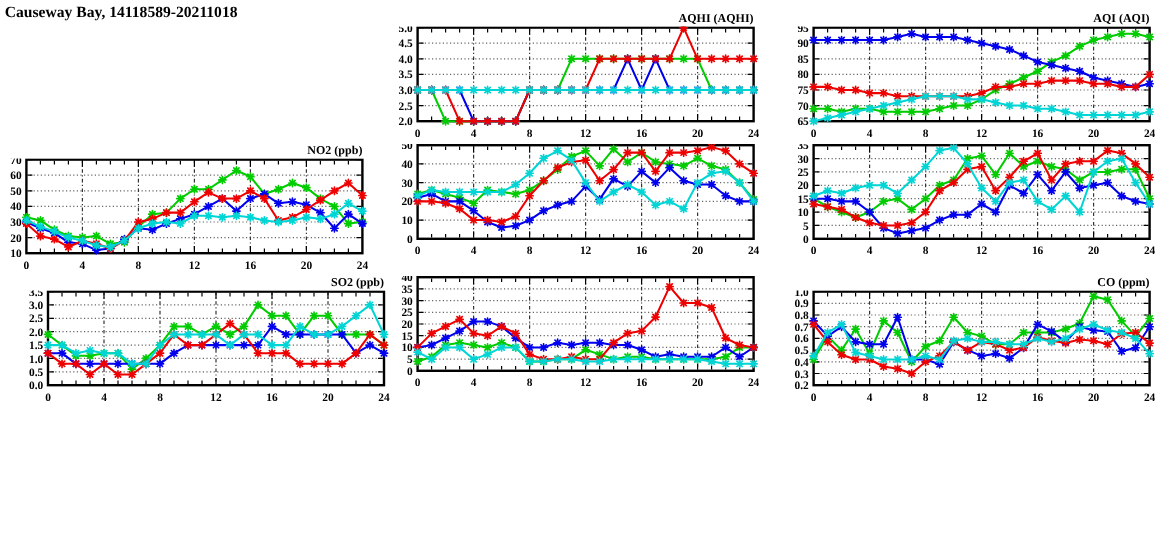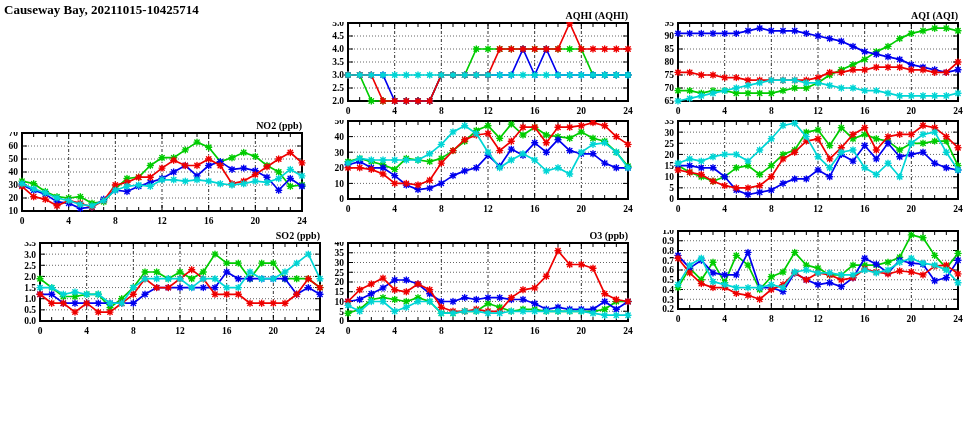--- a/index.html
+++ b/index.html
@@ -9,21 +9,21 @@
   .chart{position:absolute;}
   .chart-title{font-size:10px;font-weight:bold;text-align:right;height:12px;line-height:12px;color:#000;white-space:nowrap;}
   .m18 .chart-title{width:298px;}
   .m22 .chart-title{width:302px;}
   .chart svg{display:block;}
   svg text{font-family:"Liberation Serif",serif;font-weight:bold;fill:#000;}
 </style>
 </head>
 <body>
 
-<div class="page-title">Causeway Bay, 20211015-10425714</div>
+<div class="page-title">Causeway Bay, 14118589-20211018</div>
 
 <div class="chart m18" style="left:330px;top:10px;">
   <div class="chart-title">AQHI (AQHI)</div>
   <svg width="312" height="97">
       <line x1="18" y1="66" x2="298" y2="66" stroke="#666" stroke-width="1" stroke-dasharray="1 2"></line>
       <line x1="18" y1="53" x2="298" y2="53" stroke="#666" stroke-width="1" stroke-dasharray="1 2"></line>
       <line x1="18" y1="40" x2="298" y2="40" stroke="#666" stroke-width="1" stroke-dasharray="1 2"></line>
       <line x1="18" y1="27" x2="298" y2="27" stroke="#666" stroke-width="1" stroke-dasharray="1 2"></line>
       <line x1="18" y1="14" x2="298" y2="14" stroke="#666" stroke-width="1" stroke-dasharray="1 2"></line>
       <line x1="64.66666666666666" y1="1" x2="64.66666666666666" y2="79" stroke="#333" stroke-width="1" stroke-dasharray="3 2 1 2"></line>
@@ -602,21 +602,20 @@
       <path d="M19,36.7H25M22,33.7V39.7M19.8,34.5L24.2,38.900000000000006M19.8,38.900000000000006L24.2,34.5M30.700000000000003,45.6H36.7M33.7,42.6V48.6M31.500000000000004,43.4L35.900000000000006,47.800000000000004M31.500000000000004,47.800000000000004L35.900000000000006,43.4M42.3,54.5H48.3M45.3,51.5V57.5M43.099999999999994,52.3L47.5,56.7M43.099999999999994,56.7L47.5,52.3M54,54.5H60M57,51.5V57.5M54.8,52.3L59.2,56.7M54.8,56.7L59.2,52.3M65.7,52.3H71.7M68.7,49.3V55.3M66.5,50.099999999999994L70.9,54.5M66.5,54.5L70.9,50.099999999999994M77.3,52.3H83.3M80.3,49.3V55.3M78.1,50.099999999999994L82.5,54.5M78.1,54.5L82.5,50.099999999999994M89,65.6H95M92,62.599999999999994V68.6M89.8,63.39999999999999L94.2,67.8M89.8,67.8L94.2,63.39999999999999M100.7,56.7H106.7M103.7,53.7V59.7M101.5,54.5L105.9,58.900000000000006M101.5,58.900000000000006L105.9,54.5M112.3,45.6H118.3M115.3,42.6V48.6M113.1,43.4L117.5,47.800000000000004M113.1,47.800000000000004L117.5,43.4M124,30H130M127,27V33M124.8,27.8L129.2,32.2M124.8,32.2L129.2,27.8M135.7,30H141.7M138.7,27V33M136.5,27.8L140.89999999999998,32.2M136.5,32.2L140.89999999999998,27.8M147.3,36.7H153.3M150.3,33.7V39.7M148.10000000000002,34.5L152.5,38.900000000000006M148.10000000000002,38.900000000000006L152.5,34.5M159,30H165M162,27V33M159.8,27.8L164.2,32.2M159.8,32.2L164.2,27.8M170.7,36.7H176.7M173.7,33.7V39.7M171.5,34.5L175.89999999999998,38.900000000000006M171.5,38.900000000000006L175.89999999999998,34.5M182.3,30H188.3M185.3,27V33M183.10000000000002,27.8L187.5,32.2M183.10000000000002,32.2L187.5,27.8M194,12.1H200M197,9.1V15.1M194.8,9.899999999999999L199.2,14.3M194.8,14.3L199.2,9.899999999999999M205.7,21.1H211.7M208.7,18.1V24.1M206.5,18.900000000000002L210.89999999999998,23.3M206.5,23.3L210.89999999999998,18.900000000000002M217.3,21.1H223.3M220.3,18.1V24.1M218.10000000000002,18.900000000000002L222.5,23.3M218.10000000000002,23.3L222.5,18.900000000000002M229,36.7H235M232,33.7V39.7M229.8,34.5L234.2,38.900000000000006M229.8,38.900000000000006L234.2,34.5M240.7,21.1H246.7M243.7,18.1V24.1M241.5,18.900000000000002L245.89999999999998,23.3M241.5,23.3L245.89999999999998,18.900000000000002M252.3,21.1H258.3M255.3,18.1V24.1M253.10000000000002,18.900000000000002L257.5,23.3M253.10000000000002,23.3L257.5,18.900000000000002M264,36.7H270M267,33.7V39.7M264.8,34.5L269.2,38.900000000000006M264.8,38.900000000000006L269.2,34.5M275.7,36.7H281.7M278.7,33.7V39.7M276.5,34.5L280.9,38.900000000000006M276.5,38.900000000000006L280.9,34.5M287.3,36.7H293.3M290.3,33.7V39.7M288.1,34.5L292.5,38.900000000000006M288.1,38.900000000000006L292.5,34.5M299,45.6H305M302,42.6V48.6M299.8,43.4L304.2,47.800000000000004M299.8,47.800000000000004L304.2,43.4" stroke="#00cc00" stroke-width="1.4" fill="none" stroke-linecap="round"></path>
       <polyline points="22.0,52.3 33.7,52.3 45.3,61.2 57.0,61.2 68.7,61.2 80.3,61.2 92.0,61.2 103.7,61.2 115.3,61.2 127.0,52.3 138.7,45.6 150.3,45.6 162.0,45.6 173.7,45.6 185.3,45.6 197.0,45.6 208.7,30.0 220.3,36.7 232.0,36.7 243.7,36.7 255.3,36.7 267.0,36.7 278.7,52.3 290.3,45.6 302.0,52.3" fill="none" stroke="#0000ee" stroke-width="1.7" stroke-linejoin="round" stroke-linecap="round"></polyline>
       <path d="M19,52.3H25M22,49.3V55.3M19.8,50.099999999999994L24.2,54.5M19.8,54.5L24.2,50.099999999999994M30.700000000000003,52.3H36.7M33.7,49.3V55.3M31.500000000000004,50.099999999999994L35.900000000000006,54.5M31.500000000000004,54.5L35.900000000000006,50.099999999999994M42.3,61.2H48.3M45.3,58.2V64.2M43.099999999999994,59L47.5,63.400000000000006M43.099999999999994,63.400000000000006L47.5,59M54,61.2H60M57,58.2V64.2M54.8,59L59.2,63.400000000000006M54.8,63.400000000000006L59.2,59M65.7,61.2H71.7M68.7,58.2V64.2M66.5,59L70.9,63.400000000000006M66.5,63.400000000000006L70.9,59M77.3,61.2H83.3M80.3,58.2V64.2M78.1,59L82.5,63.400000000000006M78.1,63.400000000000006L82.5,59M89,61.2H95M92,58.2V64.2M89.8,59L94.2,63.400000000000006M89.8,63.400000000000006L94.2,59M100.7,61.2H106.7M103.7,58.2V64.2M101.5,59L105.9,63.400000000000006M101.5,63.400000000000006L105.9,59M112.3,61.2H118.3M115.3,58.2V64.2M113.1,59L117.5,63.400000000000006M113.1,63.400000000000006L117.5,59M124,52.3H130M127,49.3V55.3M124.8,50.099999999999994L129.2,54.5M124.8,54.5L129.2,50.099999999999994M135.7,45.6H141.7M138.7,42.6V48.6M136.5,43.4L140.89999999999998,47.800000000000004M136.5,47.800000000000004L140.89999999999998,43.4M147.3,45.6H153.3M150.3,42.6V48.6M148.10000000000002,43.4L152.5,47.800000000000004M148.10000000000002,47.800000000000004L152.5,43.4M159,45.6H165M162,42.6V48.6M159.8,43.4L164.2,47.800000000000004M159.8,47.800000000000004L164.2,43.4M170.7,45.6H176.7M173.7,42.6V48.6M171.5,43.4L175.89999999999998,47.800000000000004M171.5,47.800000000000004L175.89999999999998,43.4M182.3,45.6H188.3M185.3,42.6V48.6M183.10000000000002,43.4L187.5,47.800000000000004M183.10000000000002,47.800000000000004L187.5,43.4M194,45.6H200M197,42.6V48.6M194.8,43.4L199.2,47.800000000000004M194.8,47.800000000000004L199.2,43.4M205.7,30H211.7M208.7,27V33M206.5,27.8L210.89999999999998,32.2M206.5,32.2L210.89999999999998,27.8M217.3,36.7H223.3M220.3,33.7V39.7M218.10000000000002,34.5L222.5,38.900000000000006M218.10000000000002,38.900000000000006L222.5,34.5M229,36.7H235M232,33.7V39.7M229.8,34.5L234.2,38.900000000000006M229.8,38.900000000000006L234.2,34.5M240.7,36.7H246.7M243.7,33.7V39.7M241.5,34.5L245.89999999999998,38.900000000000006M241.5,38.900000000000006L245.89999999999998,34.5M252.3,36.7H258.3M255.3,33.7V39.7M253.10000000000002,34.5L257.5,38.900000000000006M253.10000000000002,38.900000000000006L257.5,34.5M264,36.7H270M267,33.7V39.7M264.8,34.5L269.2,38.900000000000006M264.8,38.900000000000006L269.2,34.5M275.7,52.3H281.7M278.7,49.3V55.3M276.5,50.099999999999994L280.9,54.5M276.5,54.5L280.9,50.099999999999994M287.3,45.6H293.3M290.3,42.6V48.6M288.1,43.4L292.5,47.800000000000004M288.1,47.800000000000004L292.5,43.4M299,52.3H305M302,49.3V55.3M299.8,50.099999999999994L304.2,54.5M299.8,54.5L304.2,50.099999999999994" stroke="#0000ee" stroke-width="1.4" fill="none" stroke-linecap="round"></path>
       <polyline points="22.0,52.3 33.7,61.2 45.3,61.2 57.0,70.1 68.7,61.2 80.3,70.1 92.0,70.1 103.7,61.2 115.3,52.3 127.0,36.7 138.7,45.6 150.3,45.6 162.0,36.7 173.7,27.7 185.3,36.7 197.0,52.3 208.7,52.3 220.3,52.3 232.0,61.2 243.7,61.2 255.3,61.2 267.0,61.2 278.7,52.3 290.3,36.7 302.0,45.6" fill="none" stroke="#ee0000" stroke-width="1.7" stroke-linejoin="round" stroke-linecap="round"></polyline>
       <path d="M19,52.3H25M22,49.3V55.3M19.8,50.099999999999994L24.2,54.5M19.8,54.5L24.2,50.099999999999994M30.700000000000003,61.2H36.7M33.7,58.2V64.2M31.500000000000004,59L35.900000000000006,63.400000000000006M31.500000000000004,63.400000000000006L35.900000000000006,59M42.3,61.2H48.3M45.3,58.2V64.2M43.099999999999994,59L47.5,63.400000000000006M43.099999999999994,63.400000000000006L47.5,59M54,70.1H60M57,67.1V73.1M54.8,67.89999999999999L59.2,72.3M54.8,72.3L59.2,67.89999999999999M65.7,61.2H71.7M68.7,58.2V64.2M66.5,59L70.9,63.400000000000006M66.5,63.400000000000006L70.9,59M77.3,70.1H83.3M80.3,67.1V73.1M78.1,67.89999999999999L82.5,72.3M78.1,72.3L82.5,67.89999999999999M89,70.1H95M92,67.1V73.1M89.8,67.89999999999999L94.2,72.3M89.8,72.3L94.2,67.89999999999999M100.7,61.2H106.7M103.7,58.2V64.2M101.5,59L105.9,63.400000000000006M101.5,63.400000000000006L105.9,59M112.3,52.3H118.3M115.3,49.3V55.3M113.1,50.099999999999994L117.5,54.5M113.1,54.5L117.5,50.099999999999994M124,36.7H130M127,33.7V39.7M124.8,34.5L129.2,38.900000000000006M124.8,38.900000000000006L129.2,34.5M135.7,45.6H141.7M138.7,42.6V48.6M136.5,43.4L140.89999999999998,47.800000000000004M136.5,47.800000000000004L140.89999999999998,43.4M147.3,45.6H153.3M150.3,42.6V48.6M148.10000000000002,43.4L152.5,47.800000000000004M148.10000000000002,47.800000000000004L152.5,43.4M159,36.7H165M162,33.7V39.7M159.8,34.5L164.2,38.900000000000006M159.8,38.900000000000006L164.2,34.5M170.7,27.7H176.7M173.7,24.7V30.7M171.5,25.5L175.89999999999998,29.9M171.5,29.9L175.89999999999998,25.5M182.3,36.7H188.3M185.3,33.7V39.7M183.10000000000002,34.5L187.5,38.900000000000006M183.10000000000002,38.900000000000006L187.5,34.5M194,52.3H200M197,49.3V55.3M194.8,50.099999999999994L199.2,54.5M194.8,54.5L199.2,50.099999999999994M205.7,52.3H211.7M208.7,49.3V55.3M206.5,50.099999999999994L210.89999999999998,54.5M206.5,54.5L210.89999999999998,50.099999999999994M217.3,52.3H223.3M220.3,49.3V55.3M218.10000000000002,50.099999999999994L222.5,54.5M218.10000000000002,54.5L222.5,50.099999999999994M229,61.2H235M232,58.2V64.2M229.8,59L234.2,63.400000000000006M229.8,63.400000000000006L234.2,59M240.7,61.2H246.7M243.7,58.2V64.2M241.5,59L245.89999999999998,63.400000000000006M241.5,63.400000000000006L245.89999999999998,59M252.3,61.2H258.3M255.3,58.2V64.2M253.10000000000002,59L257.5,63.400000000000006M253.10000000000002,63.400000000000006L257.5,59M264,61.2H270M267,58.2V64.2M264.8,59L269.2,63.400000000000006M264.8,63.400000000000006L269.2,59M275.7,52.3H281.7M278.7,49.3V55.3M276.5,50.099999999999994L280.9,54.5M276.5,54.5L280.9,50.099999999999994M287.3,36.7H293.3M290.3,33.7V39.7M288.1,34.5L292.5,38.900000000000006M288.1,38.900000000000006L292.5,34.5M299,45.6H305M302,42.6V48.6M299.8,43.4L304.2,47.800000000000004M299.8,47.800000000000004L304.2,43.4" stroke="#ee0000" stroke-width="1.4" fill="none" stroke-linecap="round"></path>
       <polyline points="22.0,45.6 33.7,45.6 45.3,52.3 57.0,50.0 68.7,52.3 80.3,52.3 92.0,61.2 103.7,61.2 115.3,45.6 127.0,36.7 138.7,36.7 150.3,36.7 162.0,36.7 173.7,45.6 185.3,36.7 197.0,36.7 208.7,45.6 220.3,45.6 232.0,30.0 243.7,36.7 255.3,36.7 267.0,30.0 278.7,21.1 290.3,12.1 302.0,36.7" fill="none" stroke="#00d5d5" stroke-width="1.7" stroke-linejoin="round" stroke-linecap="round"></polyline>
       <path d="M19,45.6H25M22,42.6V48.6M19.8,43.4L24.2,47.800000000000004M19.8,47.800000000000004L24.2,43.4M30.700000000000003,45.6H36.7M33.7,42.6V48.6M31.500000000000004,43.4L35.900000000000006,47.800000000000004M31.500000000000004,47.800000000000004L35.900000000000006,43.4M42.3,52.3H48.3M45.3,49.3V55.3M43.099999999999994,50.099999999999994L47.5,54.5M43.099999999999994,54.5L47.5,50.099999999999994M54,50H60M57,47V53M54.8,47.8L59.2,52.2M54.8,52.2L59.2,47.8M65.7,52.3H71.7M68.7,49.3V55.3M66.5,50.099999999999994L70.9,54.5M66.5,54.5L70.9,50.099999999999994M77.3,52.3H83.3M80.3,49.3V55.3M78.1,50.099999999999994L82.5,54.5M78.1,54.5L82.5,50.099999999999994M89,61.2H95M92,58.2V64.2M89.8,59L94.2,63.400000000000006M89.8,63.400000000000006L94.2,59M100.7,61.2H106.7M103.7,58.2V64.2M101.5,59L105.9,63.400000000000006M101.5,63.400000000000006L105.9,59M112.3,45.6H118.3M115.3,42.6V48.6M113.1,43.4L117.5,47.800000000000004M113.1,47.800000000000004L117.5,43.4M124,36.7H130M127,33.7V39.7M124.8,34.5L129.2,38.900000000000006M124.8,38.900000000000006L129.2,34.5M135.7,36.7H141.7M138.7,33.7V39.7M136.5,34.5L140.89999999999998,38.900000000000006M136.5,38.900000000000006L140.89999999999998,34.5M147.3,36.7H153.3M150.3,33.7V39.7M148.10000000000002,34.5L152.5,38.900000000000006M148.10000000000002,38.900000000000006L152.5,34.5M159,36.7H165M162,33.7V39.7M159.8,34.5L164.2,38.900000000000006M159.8,38.900000000000006L164.2,34.5M170.7,45.6H176.7M173.7,42.6V48.6M171.5,43.4L175.89999999999998,47.800000000000004M171.5,47.800000000000004L175.89999999999998,43.4M182.3,36.7H188.3M185.3,33.7V39.7M183.10000000000002,34.5L187.5,38.900000000000006M183.10000000000002,38.900000000000006L187.5,34.5M194,36.7H200M197,33.7V39.7M194.8,34.5L199.2,38.900000000000006M194.8,38.900000000000006L199.2,34.5M205.7,45.6H211.7M208.7,42.6V48.6M206.5,43.4L210.89999999999998,47.800000000000004M206.5,47.800000000000004L210.89999999999998,43.4M217.3,45.6H223.3M220.3,42.6V48.6M218.10000000000002,43.4L222.5,47.800000000000004M218.10000000000002,47.800000000000004L222.5,43.4M229,30H235M232,27V33M229.8,27.8L234.2,32.2M229.8,32.2L234.2,27.8M240.7,36.7H246.7M243.7,33.7V39.7M241.5,34.5L245.89999999999998,38.900000000000006M241.5,38.900000000000006L245.89999999999998,34.5M252.3,36.7H258.3M255.3,33.7V39.7M253.10000000000002,34.5L257.5,38.900000000000006M253.10000000000002,38.900000000000006L257.5,34.5M264,30H270M267,27V33M264.8,27.8L269.2,32.2M264.8,32.2L269.2,27.8M275.7,21.1H281.7M278.7,18.1V24.1M276.5,18.900000000000002L280.9,23.3M276.5,23.3L280.9,18.900000000000002M287.3,12.1H293.3M290.3,9.1V15.1M288.1,9.899999999999999L292.5,14.3M288.1,14.3L292.5,9.899999999999999M299,36.7H305M302,33.7V39.7M299.8,34.5L304.2,38.900000000000006M299.8,38.900000000000006L304.2,34.5" stroke="#00d5d5" stroke-width="1.4" fill="none" stroke-linecap="round"></path>
     </svg>
 </div>
 <div class="chart m18" style="left:330px;top:230px;">
-  <div class="chart-title">O3 (ppb)</div>
   <svg width="312" height="97">
       <line x1="18" y1="69.25" x2="298" y2="69.25" stroke="#666" stroke-width="1" stroke-dasharray="1 2"></line>
       <line x1="18" y1="59.5" x2="298" y2="59.5" stroke="#666" stroke-width="1" stroke-dasharray="1 2"></line>
       <line x1="18" y1="49.75" x2="298" y2="49.75" stroke="#666" stroke-width="1" stroke-dasharray="1 2"></line>
       <line x1="18" y1="40" x2="298" y2="40" stroke="#666" stroke-width="1" stroke-dasharray="1 2"></line>
       <line x1="18" y1="30.25" x2="298" y2="30.25" stroke="#666" stroke-width="1" stroke-dasharray="1 2"></line>
       <line x1="18" y1="20.5" x2="298" y2="20.5" stroke="#666" stroke-width="1" stroke-dasharray="1 2"></line>
       <line x1="18" y1="10.75" x2="298" y2="10.75" stroke="#666" stroke-width="1" stroke-dasharray="1 2"></line>
       <line x1="64.66666666666666" y1="1" x2="64.66666666666666" y2="79" stroke="#333" stroke-width="1" stroke-dasharray="3 2 1 2"></line>
       <line x1="111.33333333333333" y1="1" x2="111.33333333333333" y2="79" stroke="#333" stroke-width="1" stroke-dasharray="3 2 1 2"></line>
@@ -708,20 +707,21 @@
       <path d="M15,71.2H21M18,68.2V74.2M15.8,69L20.2,73.4M15.8,73.4L20.2,69M26.7,67.3H32.7M29.7,64.3V70.3M27.5,65.1L31.9,69.5M27.5,69.5L31.9,65.1M38.3,57.5H44.3M41.3,54.5V60.5M39.099999999999994,55.3L43.5,59.7M39.099999999999994,59.7L43.5,55.3M50,55.6H56M53,52.6V58.6M50.8,53.4L55.2,57.800000000000004M50.8,57.800000000000004L55.2,53.4M61.7,57.5H67.7M64.7,54.5V60.5M62.5,55.3L66.9,59.7M62.5,59.7L66.9,55.3M73.3,59.5H79.3M76.3,56.5V62.5M74.1,57.3L78.5,61.7M74.1,61.7L78.5,57.3M85,55.6H91M88,52.6V58.6M85.8,53.4L90.2,57.800000000000004M85.8,57.800000000000004L90.2,53.4M96.7,59.5H102.7M99.7,56.5V62.5M97.5,57.3L101.9,61.7M97.5,61.7L101.9,57.3M108.3,71.2H114.3M111.3,68.2V74.2M109.1,69L113.5,73.4M109.1,73.4L113.5,69M120,71.2H126M123,68.2V74.2M120.8,69L125.2,73.4M120.8,73.4L125.2,69M131.7,69.3H137.7M134.7,66.3V72.3M132.5,67.1L136.89999999999998,71.5M132.5,71.5L136.89999999999998,67.1M143.3,69.3H149.3M146.3,66.3V72.3M144.10000000000002,67.1L148.5,71.5M144.10000000000002,71.5L148.5,67.1M155,61.5H161M158,58.5V64.5M155.8,59.3L160.2,63.7M155.8,63.7L160.2,59.3M166.7,65.3H172.7M169.7,62.3V68.3M167.5,63.099999999999994L171.89999999999998,67.5M167.5,67.5L171.89999999999998,63.099999999999994M178.3,69.3H184.3M181.3,66.3V72.3M179.10000000000002,67.1L183.5,71.5M179.10000000000002,71.5L183.5,67.1M190,67.3H196M193,64.3V70.3M190.8,65.1L195.2,69.5M190.8,69.5L195.2,65.1M201.7,67.3H207.7M204.7,64.3V70.3M202.5,65.1L206.89999999999998,69.5M202.5,69.5L206.89999999999998,65.1M213.3,69.3H219.3M216.3,66.3V72.3M214.10000000000002,67.1L218.5,71.5M214.10000000000002,71.5L218.5,67.1M225,69.3H231M228,66.3V72.3M225.8,67.1L230.2,71.5M225.8,71.5L230.2,67.1M236.7,69.3H242.7M239.7,66.3V72.3M237.5,67.1L241.89999999999998,71.5M237.5,71.5L241.89999999999998,67.1M248.3,69.3H254.3M251.3,66.3V72.3M249.10000000000002,67.1L253.5,71.5M249.10000000000002,71.5L253.5,67.1M260,69.3H266M263,66.3V72.3M260.8,67.1L265.2,71.5M260.8,71.5L265.2,67.1M271.7,67.3H277.7M274.7,64.3V70.3M272.5,65.1L276.9,69.5M272.5,69.5L276.9,65.1M283.3,59.5H289.3M286.3,56.5V62.5M284.1,57.3L288.5,61.7M284.1,61.7L288.5,57.3M295,59.5H301M298,56.5V62.5M295.8,57.3L300.2,61.7M295.8,61.7L300.2,57.3" stroke="#00cc00" stroke-width="1.4" fill="none" stroke-linecap="round"></path>
       <polyline points="18.0,59.5 29.7,57.5 41.3,51.7 53.0,45.9 64.7,38.0 76.3,38.0 88.0,42.0 99.7,51.7 111.3,59.5 123.0,59.5 134.7,55.6 146.3,57.5 158.0,55.6 169.7,55.6 181.3,57.5 193.0,57.5 204.7,61.5 216.3,67.3 228.0,65.3 239.7,67.3 251.3,67.3 263.0,67.3 274.7,59.5 286.3,67.3 298.0,59.5" fill="none" stroke="#0000ee" stroke-width="1.7" stroke-linejoin="round" stroke-linecap="round"></polyline>
       <path d="M15,59.5H21M18,56.5V62.5M15.8,57.3L20.2,61.7M15.8,61.7L20.2,57.3M26.7,57.5H32.7M29.7,54.5V60.5M27.5,55.3L31.9,59.7M27.5,59.7L31.9,55.3M38.3,51.7H44.3M41.3,48.7V54.7M39.099999999999994,49.5L43.5,53.900000000000006M39.099999999999994,53.900000000000006L43.5,49.5M50,45.9H56M53,42.9V48.9M50.8,43.699999999999996L55.2,48.1M50.8,48.1L55.2,43.699999999999996M61.7,38H67.7M64.7,35V41M62.5,35.8L66.9,40.2M62.5,40.2L66.9,35.8M73.3,38H79.3M76.3,35V41M74.1,35.8L78.5,40.2M74.1,40.2L78.5,35.8M85,42H91M88,39V45M85.8,39.8L90.2,44.2M85.8,44.2L90.2,39.8M96.7,51.7H102.7M99.7,48.7V54.7M97.5,49.5L101.9,53.900000000000006M97.5,53.900000000000006L101.9,49.5M108.3,59.5H114.3M111.3,56.5V62.5M109.1,57.3L113.5,61.7M109.1,61.7L113.5,57.3M120,59.5H126M123,56.5V62.5M120.8,57.3L125.2,61.7M120.8,61.7L125.2,57.3M131.7,55.6H137.7M134.7,52.6V58.6M132.5,53.4L136.89999999999998,57.800000000000004M132.5,57.800000000000004L136.89999999999998,53.4M143.3,57.5H149.3M146.3,54.5V60.5M144.10000000000002,55.3L148.5,59.7M144.10000000000002,59.7L148.5,55.3M155,55.6H161M158,52.6V58.6M155.8,53.4L160.2,57.800000000000004M155.8,57.800000000000004L160.2,53.4M166.7,55.6H172.7M169.7,52.6V58.6M167.5,53.4L171.89999999999998,57.800000000000004M167.5,57.800000000000004L171.89999999999998,53.4M178.3,57.5H184.3M181.3,54.5V60.5M179.10000000000002,55.3L183.5,59.7M179.10000000000002,59.7L183.5,55.3M190,57.5H196M193,54.5V60.5M190.8,55.3L195.2,59.7M190.8,59.7L195.2,55.3M201.7,61.5H207.7M204.7,58.5V64.5M202.5,59.3L206.89999999999998,63.7M202.5,63.7L206.89999999999998,59.3M213.3,67.3H219.3M216.3,64.3V70.3M214.10000000000002,65.1L218.5,69.5M214.10000000000002,69.5L218.5,65.1M225,65.3H231M228,62.3V68.3M225.8,63.099999999999994L230.2,67.5M225.8,67.5L230.2,63.099999999999994M236.7,67.3H242.7M239.7,64.3V70.3M237.5,65.1L241.89999999999998,69.5M237.5,69.5L241.89999999999998,65.1M248.3,67.3H254.3M251.3,64.3V70.3M249.10000000000002,65.1L253.5,69.5M249.10000000000002,69.5L253.5,65.1M260,67.3H266M263,64.3V70.3M260.8,65.1L265.2,69.5M260.8,69.5L265.2,65.1M271.7,59.5H277.7M274.7,56.5V62.5M272.5,57.3L276.9,61.7M272.5,61.7L276.9,57.3M283.3,67.3H289.3M286.3,64.3V70.3M284.1,65.1L288.5,69.5M284.1,69.5L288.5,65.1M295,59.5H301M298,56.5V62.5M295.8,57.3L300.2,61.7M295.8,61.7L300.2,57.3" stroke="#0000ee" stroke-width="1.4" fill="none" stroke-linecap="round"></path>
       <polyline points="18.0,59.5 29.7,47.8 41.3,42.0 53.0,36.1 64.7,47.8 76.3,49.8 88.0,42.0 99.7,47.8 111.3,65.3 123.0,69.3 134.7,69.3 146.3,67.3 158.0,69.3 169.7,69.3 181.3,55.6 193.0,47.8 204.7,45.9 216.3,34.2 228.0,8.8 239.7,22.5 251.3,22.5 263.0,26.3 274.7,51.7 286.3,57.5 298.0,59.5" fill="none" stroke="#ee0000" stroke-width="1.7" stroke-linejoin="round" stroke-linecap="round"></polyline>
       <path d="M15,59.5H21M18,56.5V62.5M15.8,57.3L20.2,61.7M15.8,61.7L20.2,57.3M26.7,47.8H32.7M29.7,44.8V50.8M27.5,45.599999999999994L31.9,50M27.5,50L31.9,45.599999999999994M38.3,42H44.3M41.3,39V45M39.099999999999994,39.8L43.5,44.2M39.099999999999994,44.2L43.5,39.8M50,36.1H56M53,33.1V39.1M50.8,33.9L55.2,38.300000000000004M50.8,38.300000000000004L55.2,33.9M61.7,47.8H67.7M64.7,44.8V50.8M62.5,45.599999999999994L66.9,50M62.5,50L66.9,45.599999999999994M73.3,49.8H79.3M76.3,46.8V52.8M74.1,47.599999999999994L78.5,52M74.1,52L78.5,47.599999999999994M85,42H91M88,39V45M85.8,39.8L90.2,44.2M85.8,44.2L90.2,39.8M96.7,47.8H102.7M99.7,44.8V50.8M97.5,45.599999999999994L101.9,50M97.5,50L101.9,45.599999999999994M108.3,65.3H114.3M111.3,62.3V68.3M109.1,63.099999999999994L113.5,67.5M109.1,67.5L113.5,63.099999999999994M120,69.3H126M123,66.3V72.3M120.8,67.1L125.2,71.5M120.8,71.5L125.2,67.1M131.7,69.3H137.7M134.7,66.3V72.3M132.5,67.1L136.89999999999998,71.5M132.5,71.5L136.89999999999998,67.1M143.3,67.3H149.3M146.3,64.3V70.3M144.10000000000002,65.1L148.5,69.5M144.10000000000002,69.5L148.5,65.1M155,69.3H161M158,66.3V72.3M155.8,67.1L160.2,71.5M155.8,71.5L160.2,67.1M166.7,69.3H172.7M169.7,66.3V72.3M167.5,67.1L171.89999999999998,71.5M167.5,71.5L171.89999999999998,67.1M178.3,55.6H184.3M181.3,52.6V58.6M179.10000000000002,53.4L183.5,57.800000000000004M179.10000000000002,57.800000000000004L183.5,53.4M190,47.8H196M193,44.8V50.8M190.8,45.599999999999994L195.2,50M190.8,50L195.2,45.599999999999994M201.7,45.9H207.7M204.7,42.9V48.9M202.5,43.699999999999996L206.89999999999998,48.1M202.5,48.1L206.89999999999998,43.699999999999996M213.3,34.2H219.3M216.3,31.200000000000003V37.2M214.10000000000002,32L218.5,36.400000000000006M214.10000000000002,36.400000000000006L218.5,32M225,8.8H231M228,5.800000000000001V11.8M225.8,6.6000000000000005L230.2,11M225.8,11L230.2,6.6000000000000005M236.7,22.5H242.7M239.7,19.5V25.5M237.5,20.3L241.89999999999998,24.7M237.5,24.7L241.89999999999998,20.3M248.3,22.5H254.3M251.3,19.5V25.5M249.10000000000002,20.3L253.5,24.7M249.10000000000002,24.7L253.5,20.3M260,26.3H266M263,23.3V29.3M260.8,24.1L265.2,28.5M260.8,28.5L265.2,24.1M271.7,51.7H277.7M274.7,48.7V54.7M272.5,49.5L276.9,53.900000000000006M272.5,53.900000000000006L276.9,49.5M283.3,57.5H289.3M286.3,54.5V60.5M284.1,55.3L288.5,59.7M284.1,59.7L288.5,55.3M295,59.5H301M298,56.5V62.5M295.8,57.3L300.2,61.7M295.8,61.7L300.2,57.3" stroke="#ee0000" stroke-width="1.4" fill="none" stroke-linecap="round"></path>
       <polyline points="18.0,63.4 29.7,69.3 41.3,59.5 53.0,59.5 64.7,69.3 76.3,65.3 88.0,59.5 99.7,59.5 111.3,71.2 123.0,71.2 134.7,69.3 146.3,69.3 158.0,71.2 169.7,71.2 181.3,69.3 193.0,69.3 204.7,69.3 216.3,69.3 228.0,69.3 239.7,69.3 251.3,69.3 263.0,71.2 274.7,73.2 286.3,73.2 298.0,73.2" fill="none" stroke="#00d5d5" stroke-width="1.7" stroke-linejoin="round" stroke-linecap="round"></polyline>
       <path d="M15,63.4H21M18,60.4V66.4M15.8,61.199999999999996L20.2,65.6M15.8,65.6L20.2,61.199999999999996M26.7,69.3H32.7M29.7,66.3V72.3M27.5,67.1L31.9,71.5M27.5,71.5L31.9,67.1M38.3,59.5H44.3M41.3,56.5V62.5M39.099999999999994,57.3L43.5,61.7M39.099999999999994,61.7L43.5,57.3M50,59.5H56M53,56.5V62.5M50.8,57.3L55.2,61.7M50.8,61.7L55.2,57.3M61.7,69.3H67.7M64.7,66.3V72.3M62.5,67.1L66.9,71.5M62.5,71.5L66.9,67.1M73.3,65.3H79.3M76.3,62.3V68.3M74.1,63.099999999999994L78.5,67.5M74.1,67.5L78.5,63.099999999999994M85,59.5H91M88,56.5V62.5M85.8,57.3L90.2,61.7M85.8,61.7L90.2,57.3M96.7,59.5H102.7M99.7,56.5V62.5M97.5,57.3L101.9,61.7M97.5,61.7L101.9,57.3M108.3,71.2H114.3M111.3,68.2V74.2M109.1,69L113.5,73.4M109.1,73.4L113.5,69M120,71.2H126M123,68.2V74.2M120.8,69L125.2,73.4M120.8,73.4L125.2,69M131.7,69.3H137.7M134.7,66.3V72.3M132.5,67.1L136.89999999999998,71.5M132.5,71.5L136.89999999999998,67.1M143.3,69.3H149.3M146.3,66.3V72.3M144.10000000000002,67.1L148.5,71.5M144.10000000000002,71.5L148.5,67.1M155,71.2H161M158,68.2V74.2M155.8,69L160.2,73.4M155.8,73.4L160.2,69M166.7,71.2H172.7M169.7,68.2V74.2M167.5,69L171.89999999999998,73.4M167.5,73.4L171.89999999999998,69M178.3,69.3H184.3M181.3,66.3V72.3M179.10000000000002,67.1L183.5,71.5M179.10000000000002,71.5L183.5,67.1M190,69.3H196M193,66.3V72.3M190.8,67.1L195.2,71.5M190.8,71.5L195.2,67.1M201.7,69.3H207.7M204.7,66.3V72.3M202.5,67.1L206.89999999999998,71.5M202.5,71.5L206.89999999999998,67.1M213.3,69.3H219.3M216.3,66.3V72.3M214.10000000000002,67.1L218.5,71.5M214.10000000000002,71.5L218.5,67.1M225,69.3H231M228,66.3V72.3M225.8,67.1L230.2,71.5M225.8,71.5L230.2,67.1M236.7,69.3H242.7M239.7,66.3V72.3M237.5,67.1L241.89999999999998,71.5M237.5,71.5L241.89999999999998,67.1M248.3,69.3H254.3M251.3,66.3V72.3M249.10000000000002,67.1L253.5,71.5M249.10000000000002,71.5L253.5,67.1M260,71.2H266M263,68.2V74.2M260.8,69L265.2,73.4M260.8,73.4L265.2,69M271.7,73.2H277.7M274.7,70.2V76.2M272.5,71L276.9,75.4M272.5,75.4L276.9,71M283.3,73.2H289.3M286.3,70.2V76.2M284.1,71L288.5,75.4M284.1,75.4L288.5,71M295,73.2H301M298,70.2V76.2M295.8,71L300.2,75.4M295.8,75.4L300.2,71" stroke="#00d5d5" stroke-width="1.4" fill="none" stroke-linecap="round"></path>
     </svg>
 </div>
 <div class="chart m18" style="left:660px;top:230px;">
+  <div class="chart-title">CO (ppm)</div>
   <svg width="312" height="97">
       <line x1="18" y1="69.25" x2="298" y2="69.25" stroke="#666" stroke-width="1" stroke-dasharray="1 2"></line>
       <line x1="18" y1="59.5" x2="298" y2="59.5" stroke="#666" stroke-width="1" stroke-dasharray="1 2"></line>
       <line x1="18" y1="49.75" x2="298" y2="49.75" stroke="#666" stroke-width="1" stroke-dasharray="1 2"></line>
       <line x1="18" y1="40.00000000000001" x2="298" y2="40.00000000000001" stroke="#666" stroke-width="1" stroke-dasharray="1 2"></line>
       <line x1="18" y1="30.250000000000007" x2="298" y2="30.250000000000007" stroke="#666" stroke-width="1" stroke-dasharray="1 2"></line>
       <line x1="18" y1="20.499999999999993" x2="298" y2="20.499999999999993" stroke="#666" stroke-width="1" stroke-dasharray="1 2"></line>
       <line x1="18" y1="10.750000000000014" x2="298" y2="10.750000000000014" stroke="#666" stroke-width="1" stroke-dasharray="1 2"></line>
       <line x1="64.66666666666666" y1="1" x2="64.66666666666666" y2="79" stroke="#333" stroke-width="1" stroke-dasharray="3 2 1 2"></line>
       <line x1="111.33333333333333" y1="1" x2="111.33333333333333" y2="79" stroke="#333" stroke-width="1" stroke-dasharray="3 2 1 2"></line>

